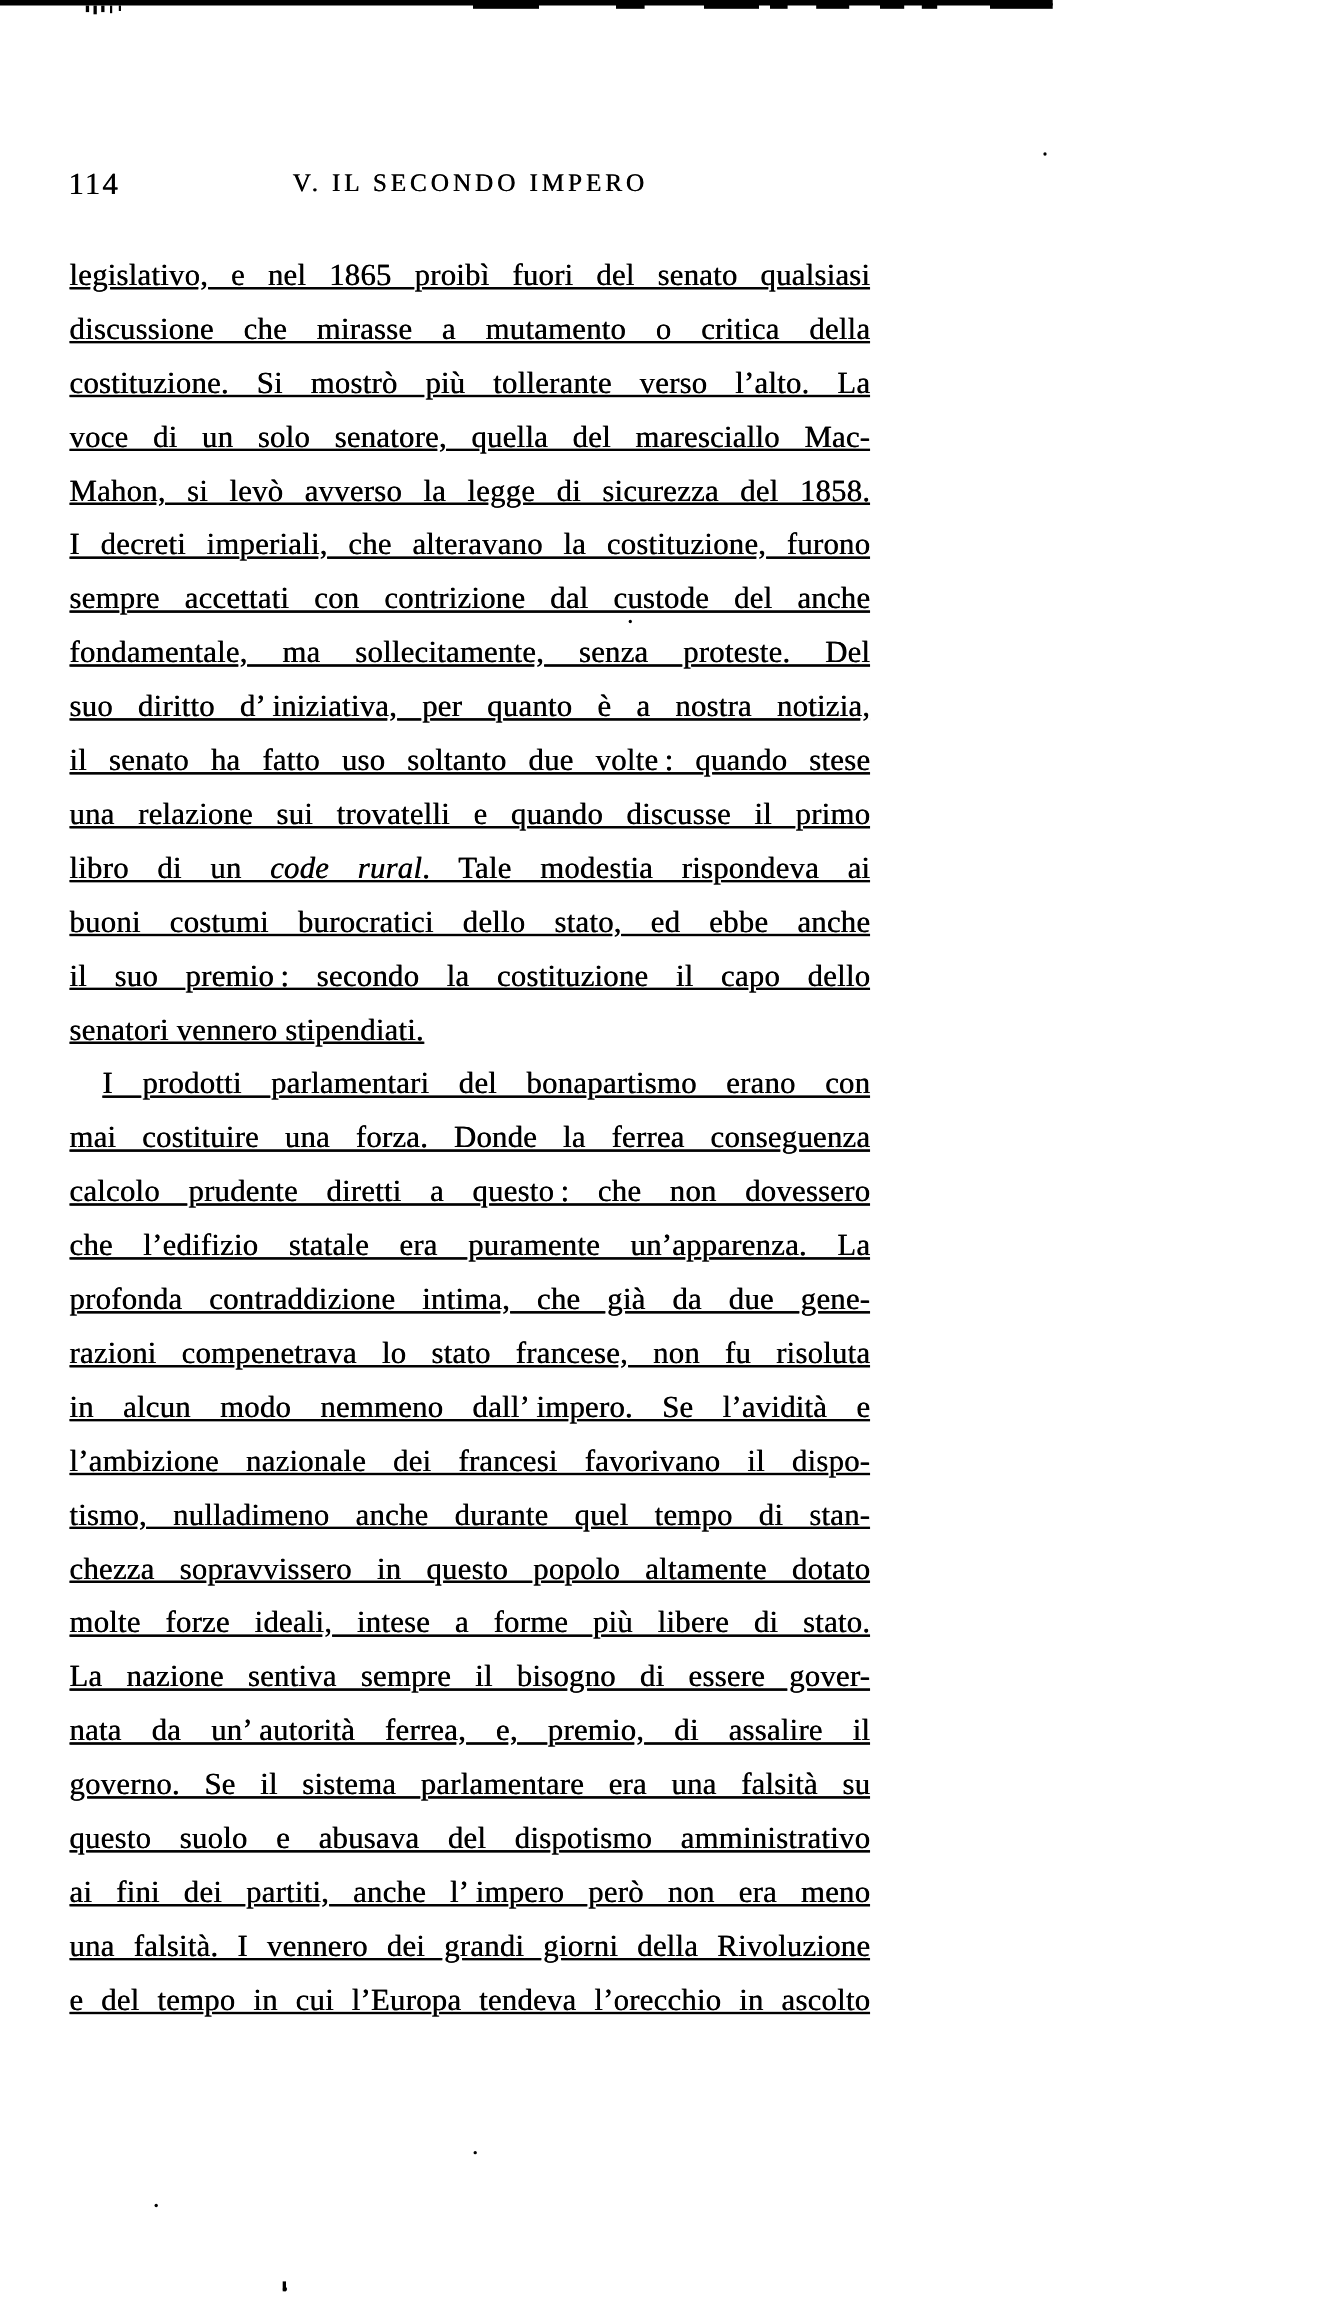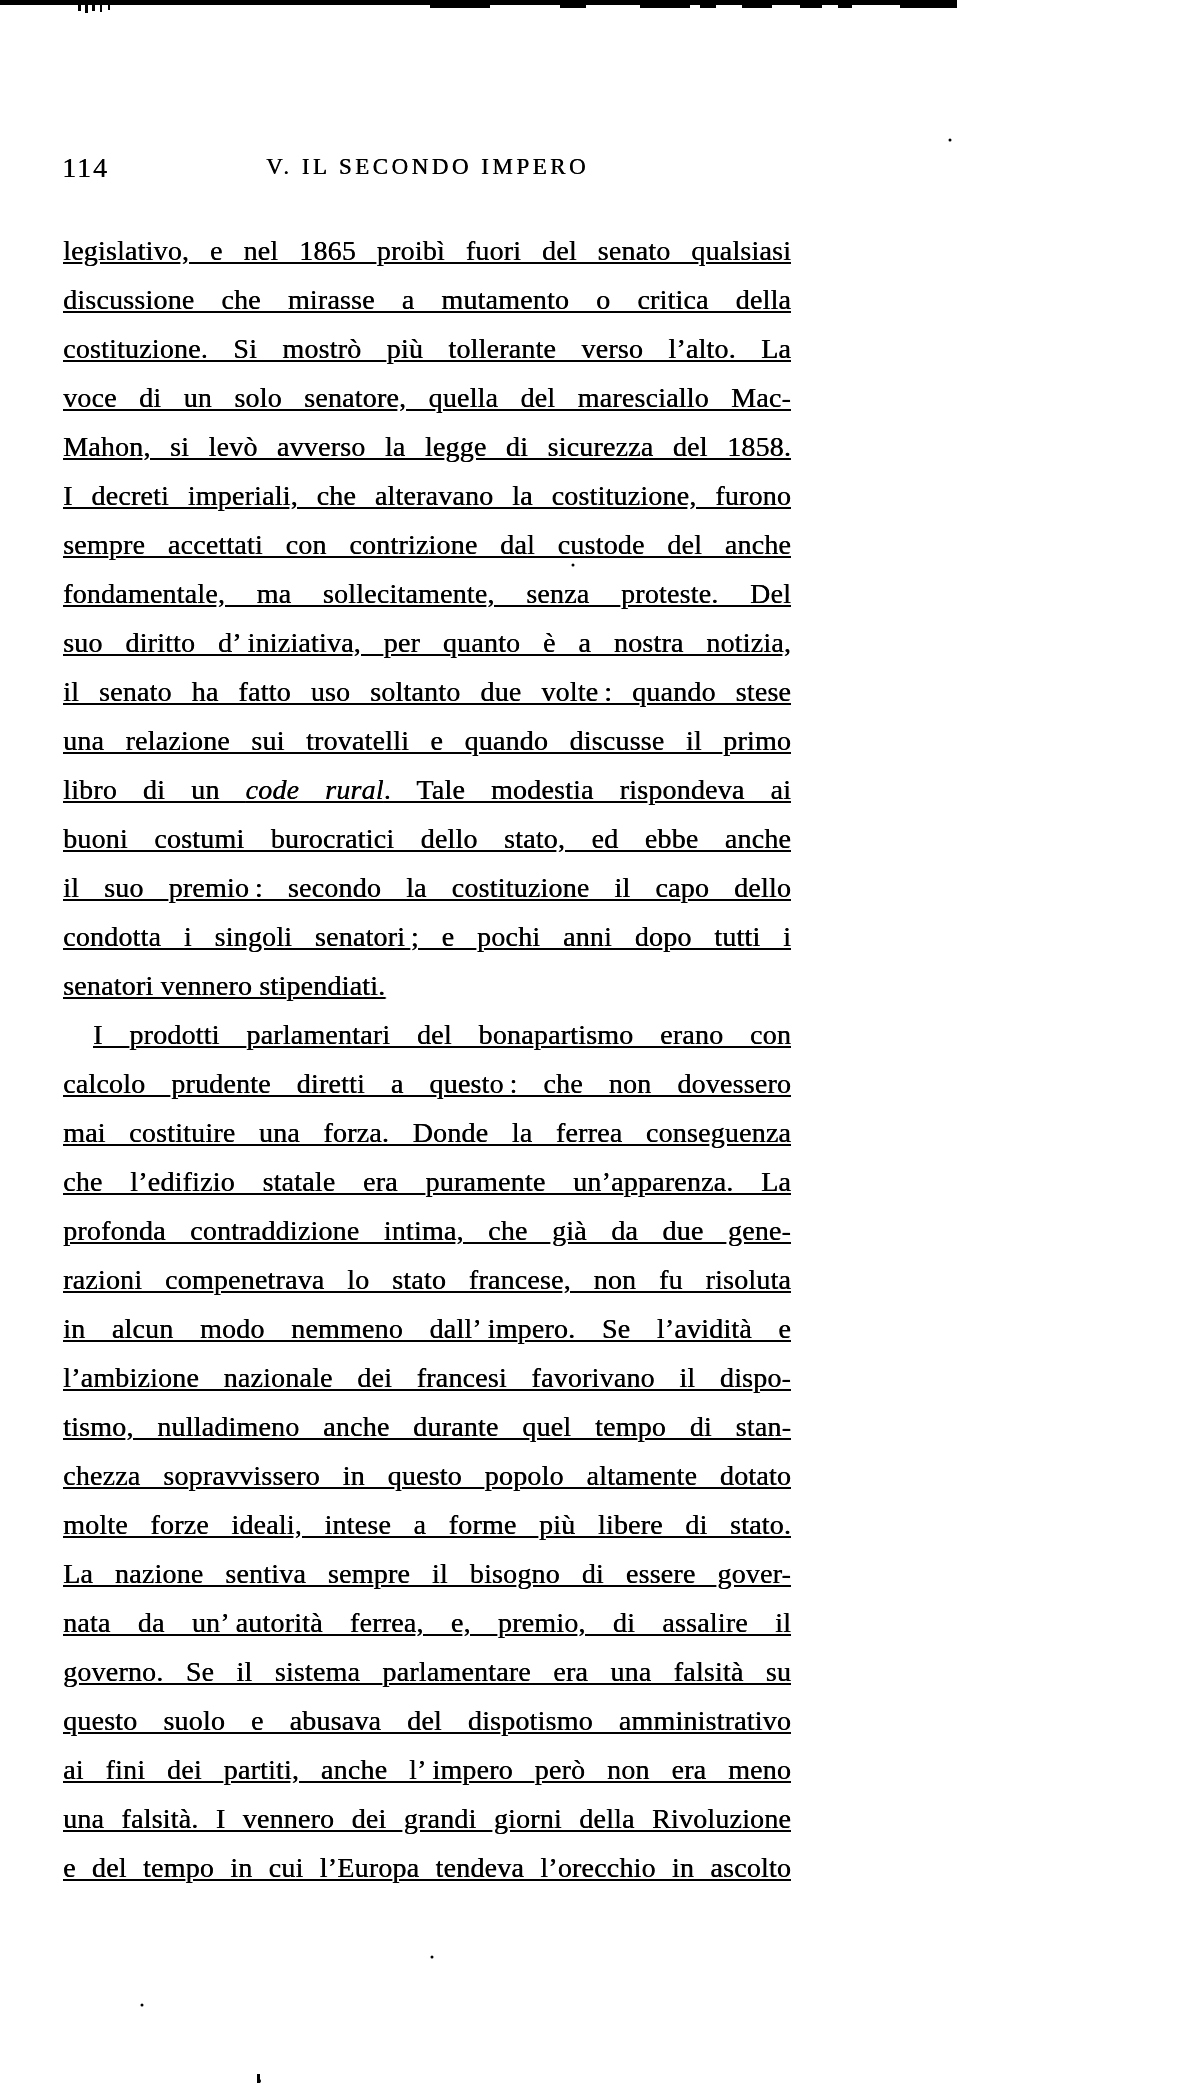--- a/index.html
+++ b/index.html
@@ -85,25 +85,24 @@
       <div class="line">Mahon, si levò avverso la legge di sicurezza del 1858.</div>
       <div class="line">I decreti imperiali, che alteravano la costituzione, furono</div>
       <div class="line">sempre accettati con contrizione dal custode del anche</div>
       <div class="line">fondamentale, ma sollecitamente, senza proteste. Del</div>
       <div class="line">suo diritto d’ iniziativa, per quanto è a nostra notizia,</div>
       <div class="line">il senato ha fatto uso soltanto due volte : quando stese</div>
       <div class="line">una relazione sui trovatelli e quando discusse il primo</div>
       <div class="line"><span>libro di un </span><em>code rural</em><span>. Tale modestia rispondeva ai</span></div>
       <div class="line">buoni costumi burocratici dello stato, ed ebbe anche</div>
       <div class="line">il suo premio : secondo la costituzione il capo dello</div>
-      <div class="line">condotta i singoli senatori ; e pochi anni dopo tutti i</div>
       <div class="line flush">senatori vennero stipendiati.</div>
       <div class="line indent">I prodotti parlamentari del bonapartismo erano con</div>
+      <div class="line">mai costituire una forza. Donde la ferrea conseguenza</div>
       <div class="line">calcolo prudente diretti a questo : che non dovessero</div>
-      <div class="line">mai costituire una forza. Donde la ferrea conseguenza</div>
       <div class="line">che l’edifizio statale era puramente un’apparenza. La</div>
       <div class="line">profonda contraddizione intima, che già da due gene-</div>
       <div class="line">razioni compenetrava lo stato francese, non fu risoluta</div>
       <div class="line">in alcun modo nemmeno dall’ impero. Se l’avidità e</div>
       <div class="line">l’ambizione nazionale dei francesi favorivano il dispo-</div>
       <div class="line">tismo, nulladimeno anche durante quel tempo di stan-</div>
       <div class="line">chezza sopravvissero in questo popolo altamente dotato</div>
       <div class="line">molte forze ideali, intese a forme più libere di stato.</div>
       <div class="line">La nazione sentiva sempre il bisogno di essere gover-</div>
       <div class="line">nata da un’ autorità ferrea, e, premio, di assalire il</div>

